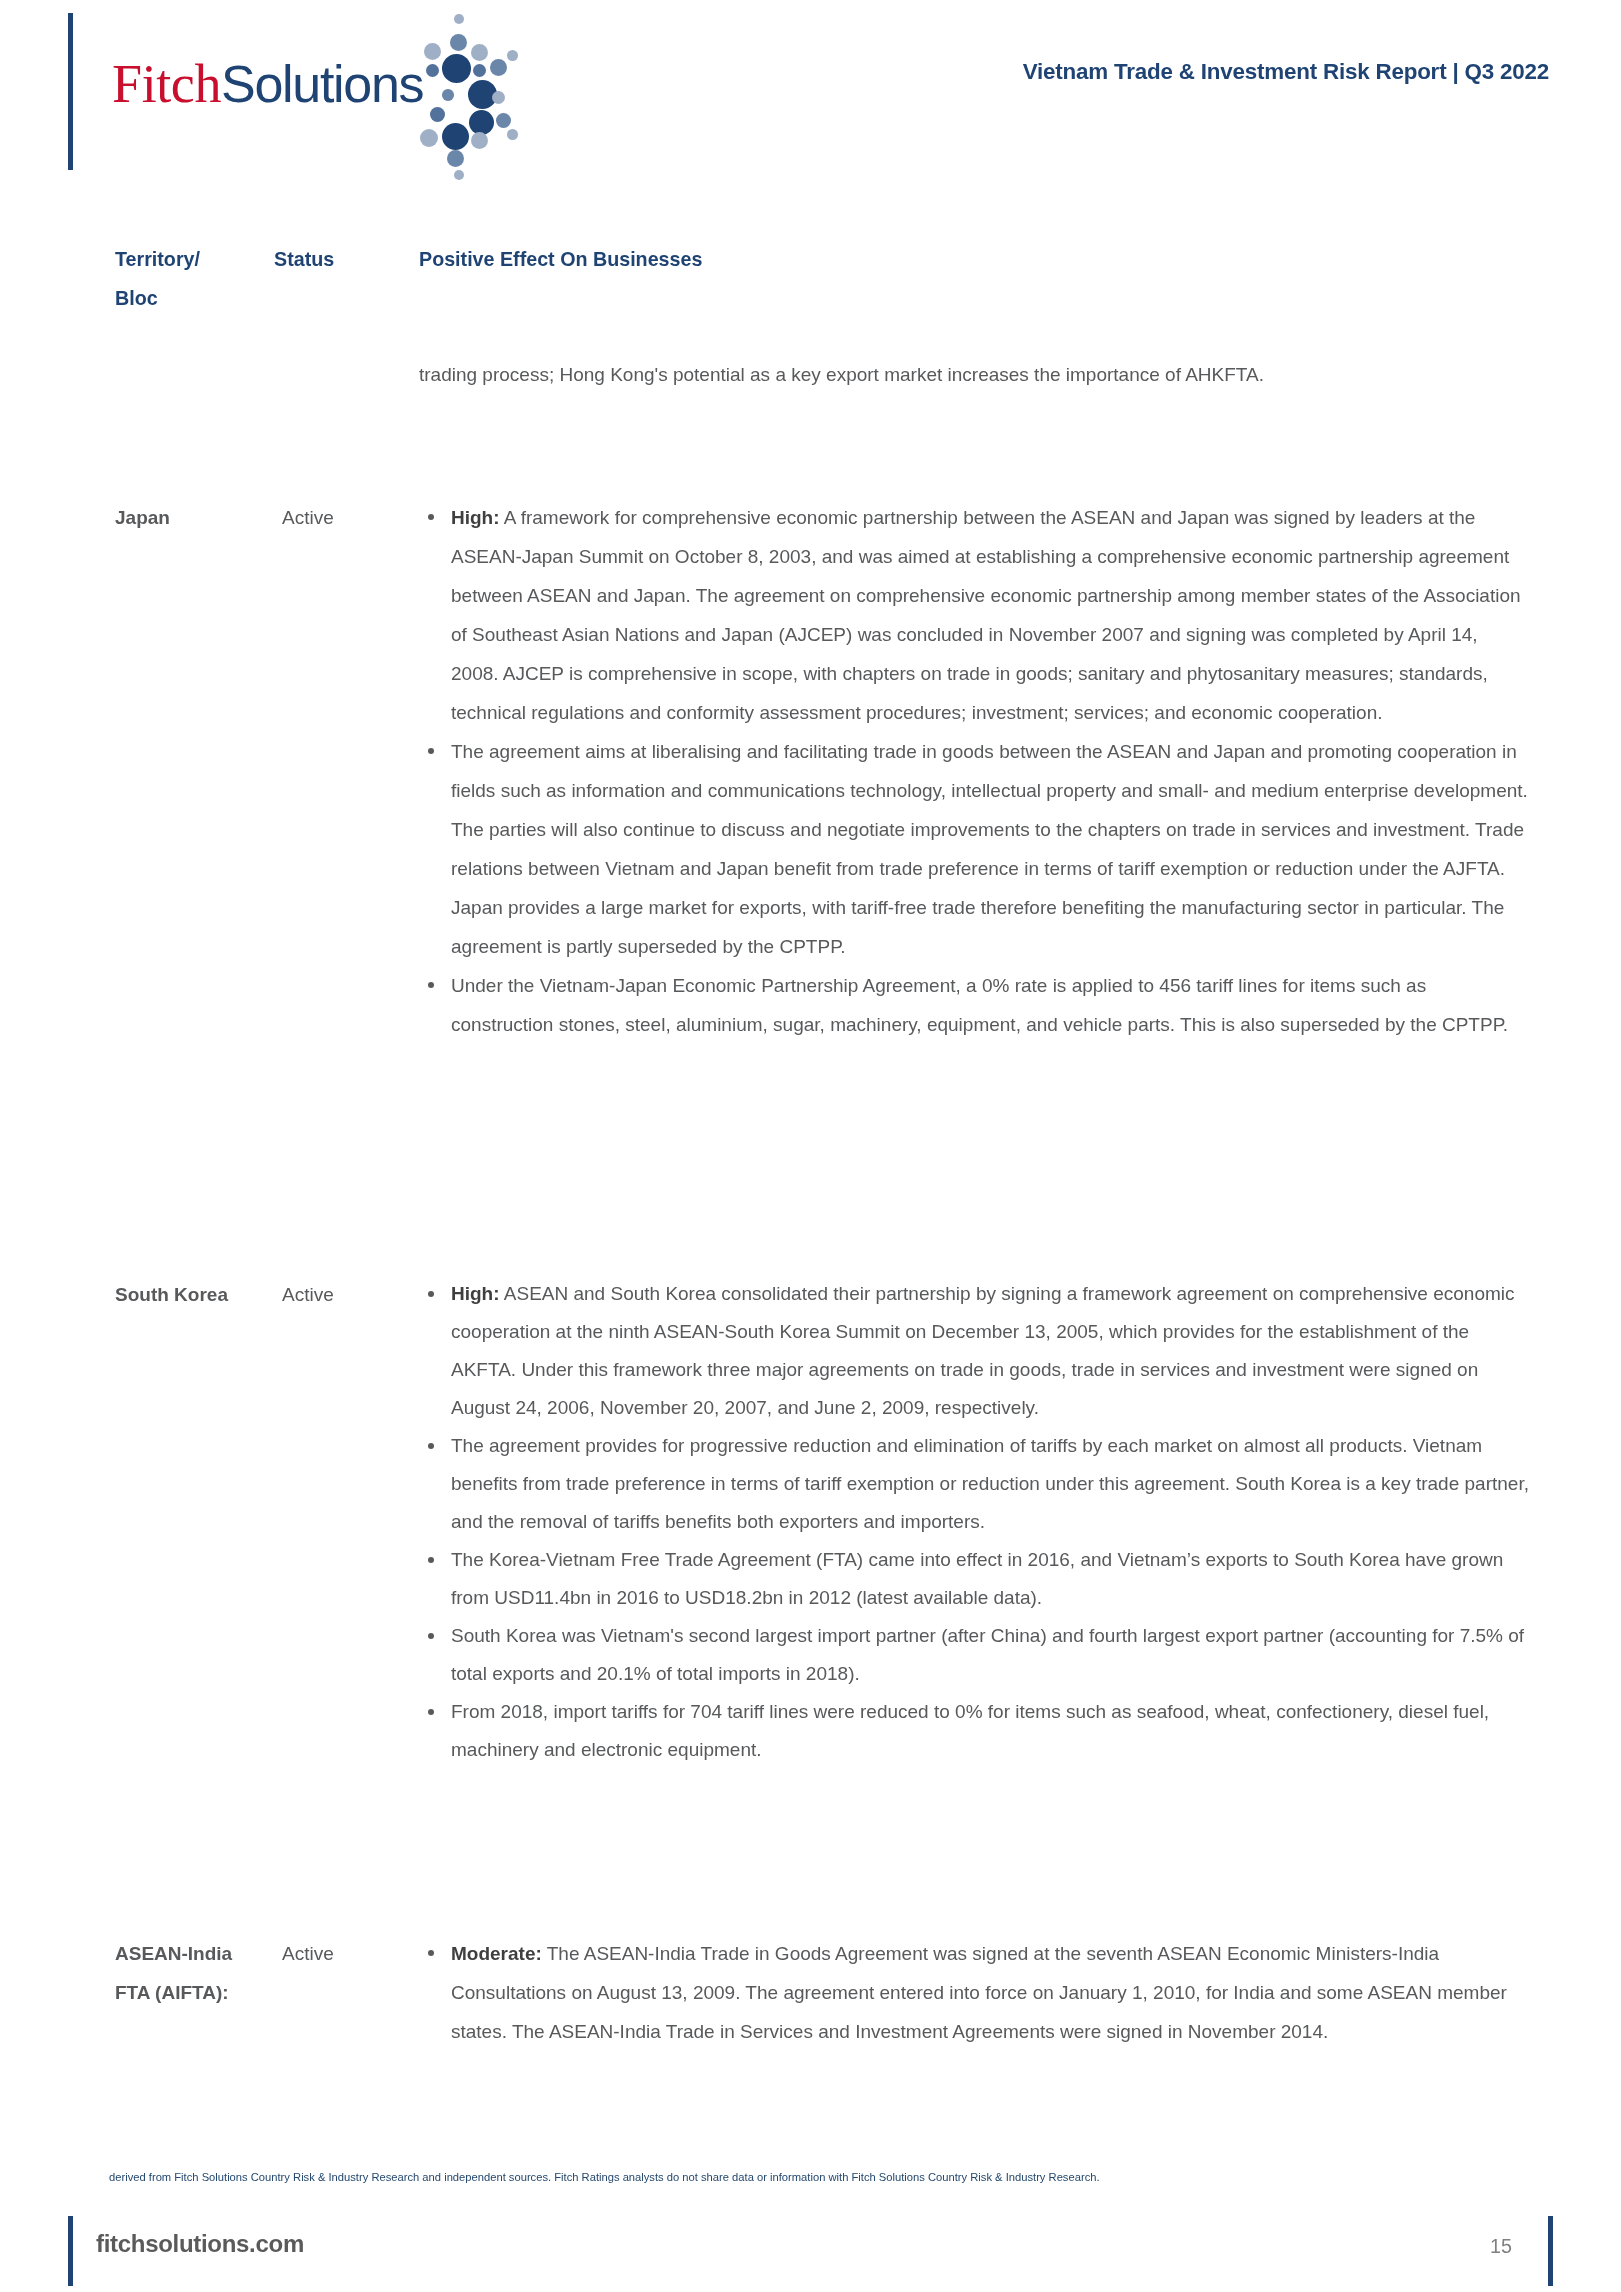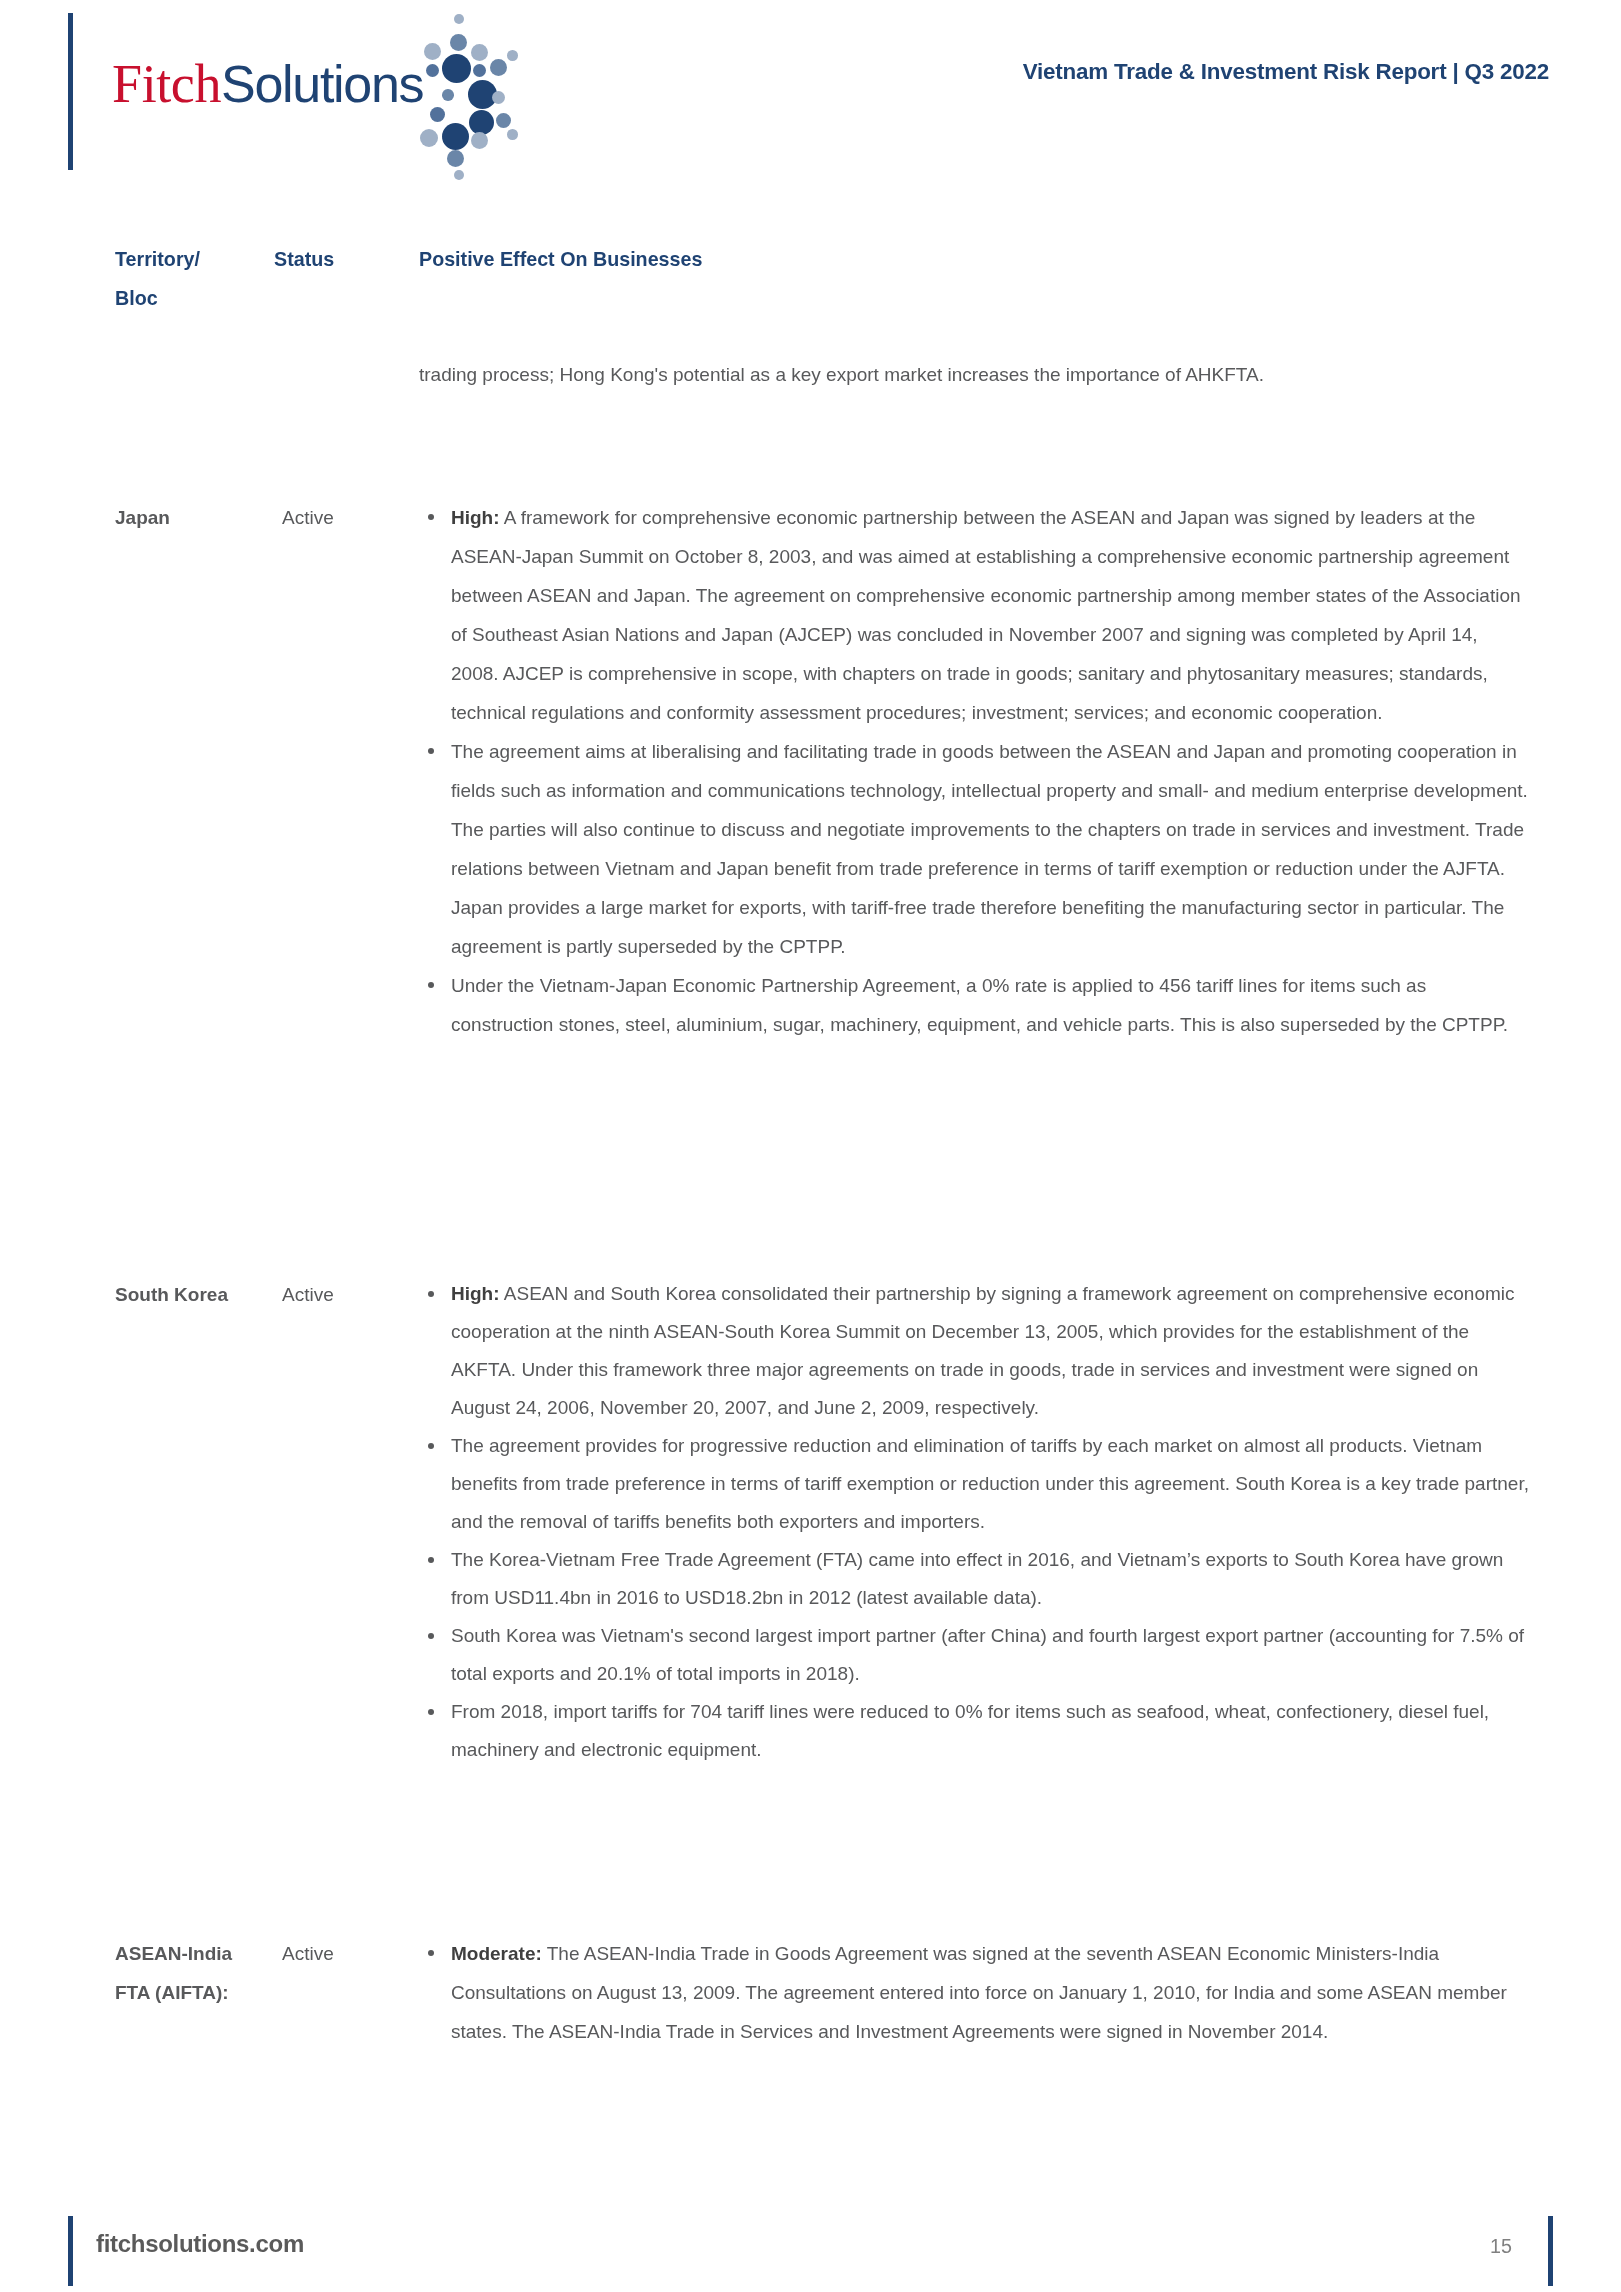--- a/index.html
+++ b/index.html
@@ -314,20 +314,21 @@
     </div>
     <div class="cell-status">Active</div>
     <div class="cell-body">
       <ul class="bullets">
         <li><span class="lead">Moderate:</span> <span>The ASEAN-India Trade in Goods Agreement was signed at the seventh ASEAN Economic Ministers-India Consultations on August 13, 2009. The agreement entered into force on January 1, 2010, for India and some ASEAN member states. The ASEAN-India Trade in Services and Investment Agreements were signed in November 2014.</span></li>
       </ul>
     </div>
   </div>
 
   <div class="disclaimer">
+    <div>derived from Fitch Solutions Country Risk &amp; Industry Research and independent sources. Fitch Ratings analysts do not share data or information with Fitch Solutions Country Risk &amp; Industry Research.</div>
   </div>
 
   <div class="accent-bar-footer-left"></div>
   <div class="accent-bar-footer-right"></div>
 
   <div class="footer-url">fitchsolutions.com</div>
   <div class="page-number">15</div>
 
 </div>
 

